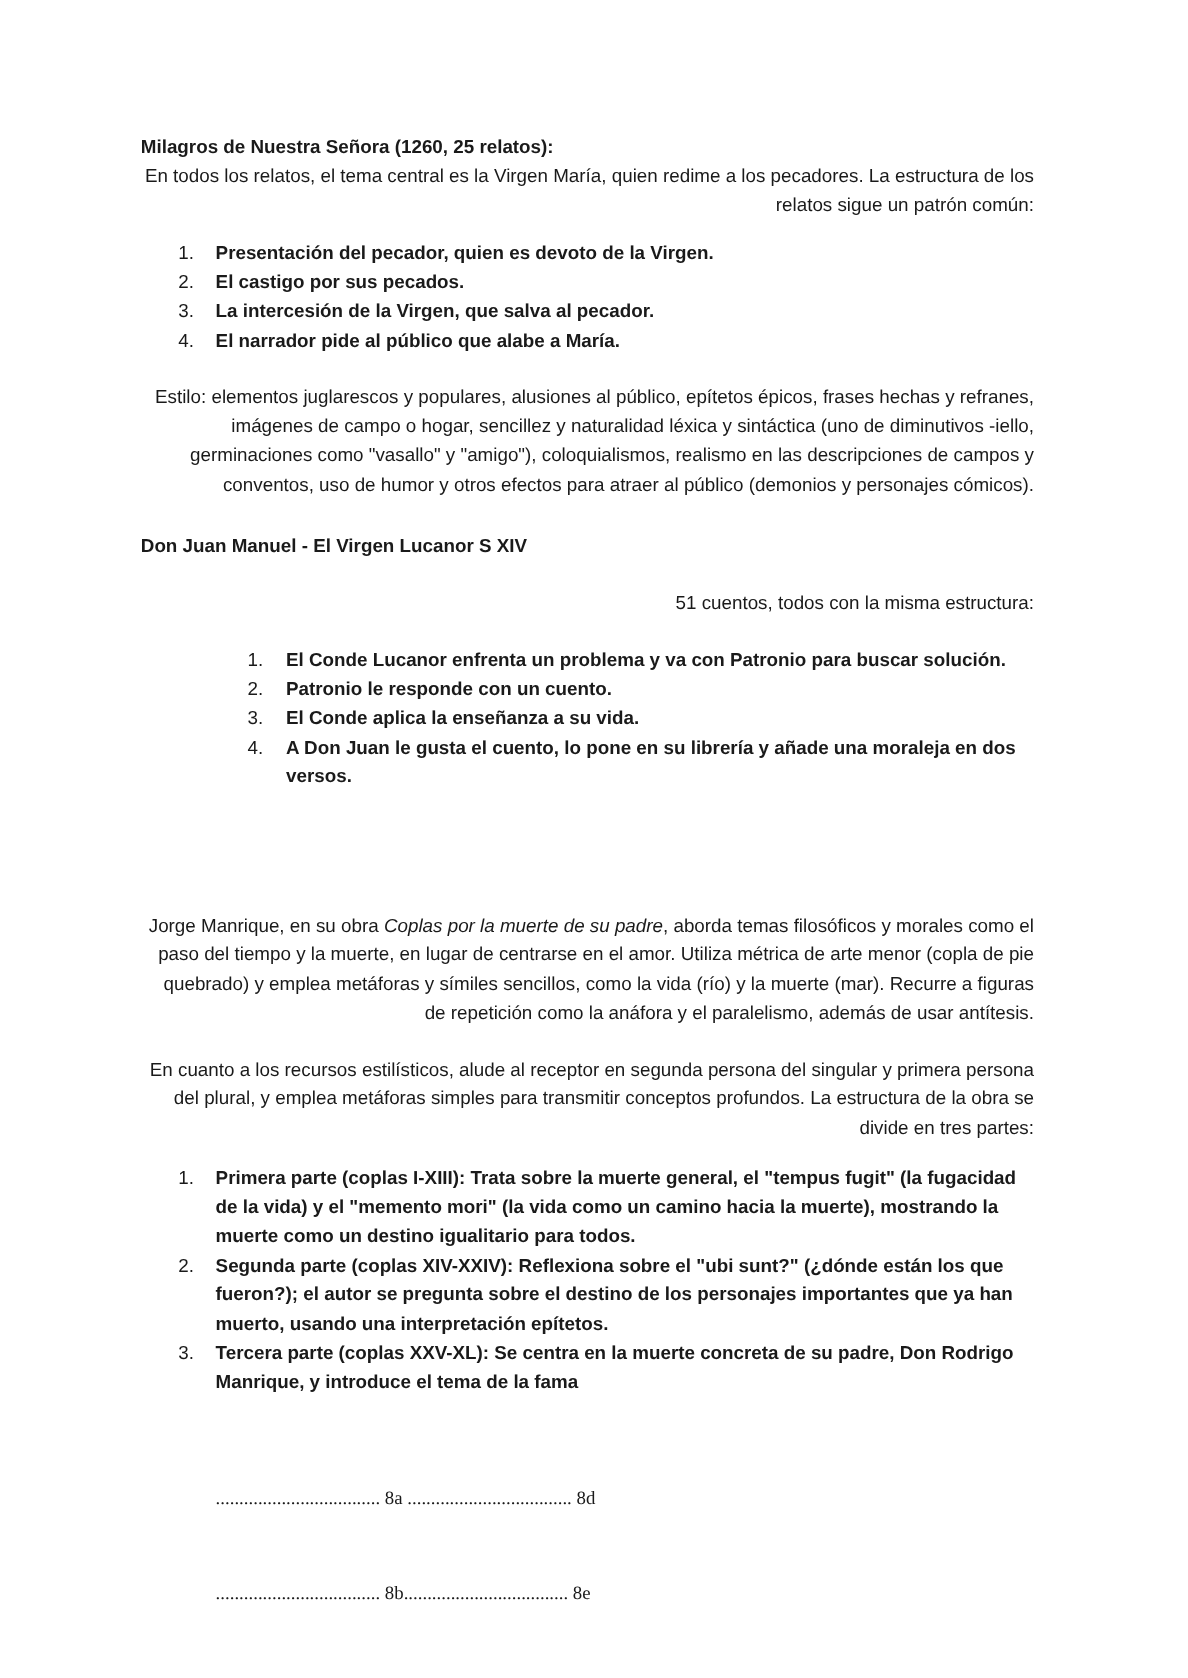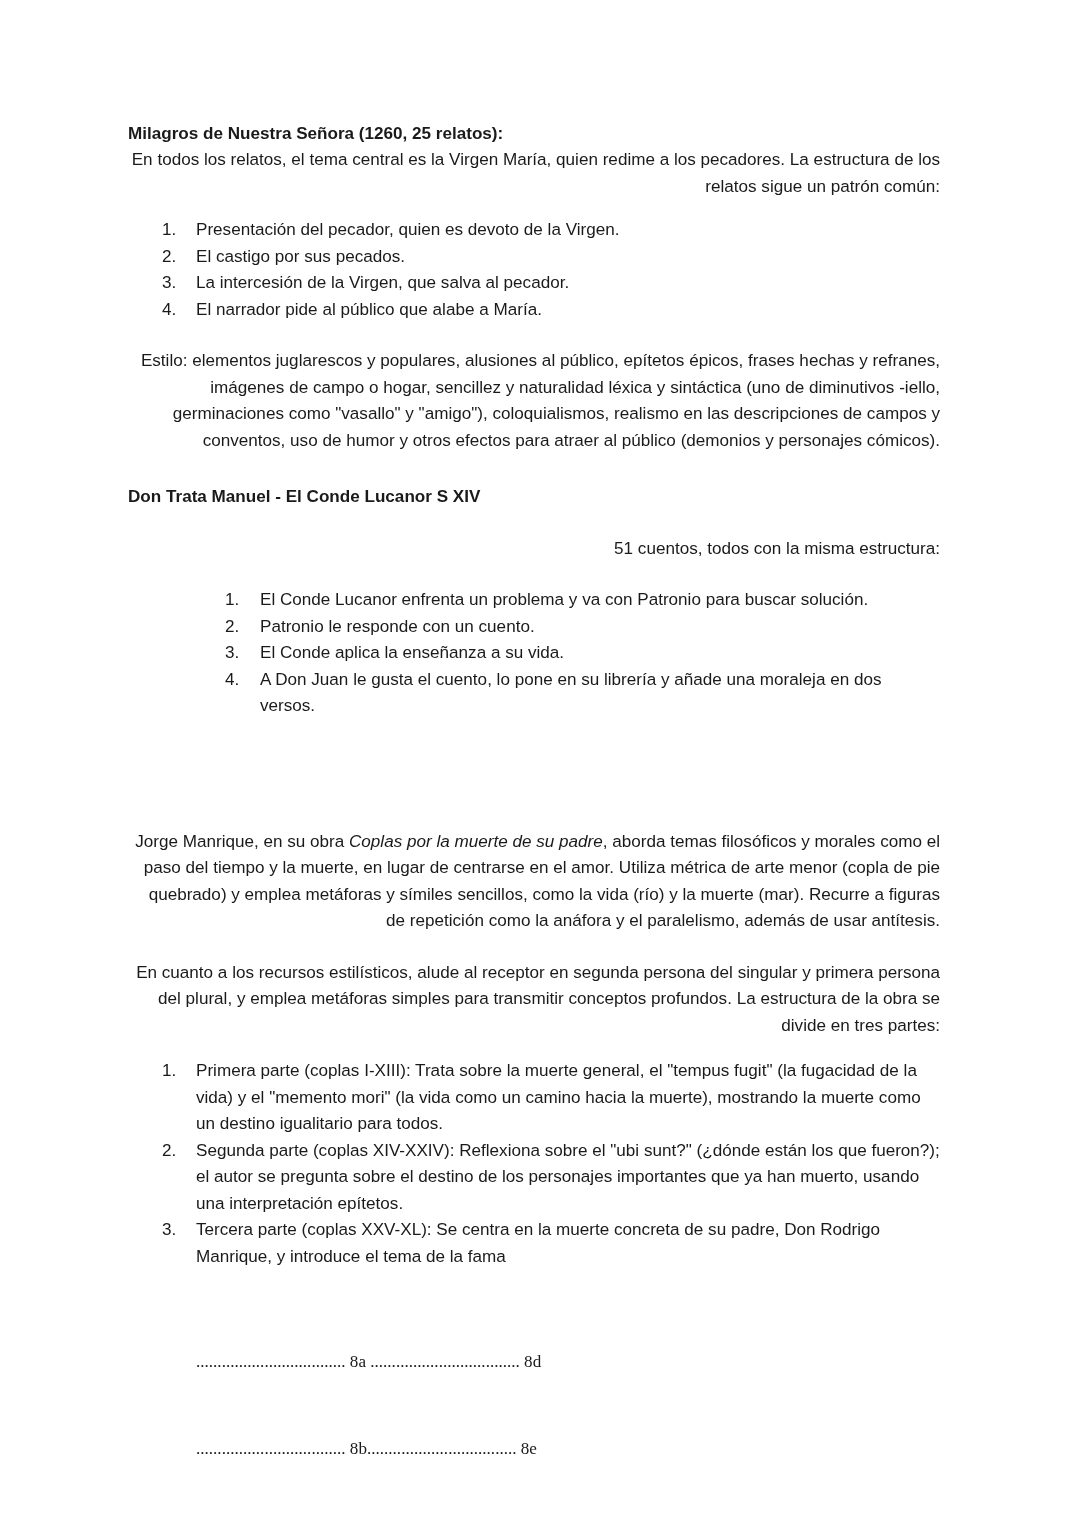--- a/index.html
+++ b/index.html
@@ -62,20 +62,21 @@
     text-align: left;
   }
   ol.numlist.deep > li {
     padding-left: 132px;
   }
   ol.numlist.deep > li > .marker {
     left: 97px;
   }
   ol.numlist > li > .itemtext {
     display: block;
+    font-weight: bold;
   }
 
   .metrics {
     margin: 0;
     padding: 0 0 0 68px;
     list-style: none;
     line-height: 1.70;
     white-space: pre;
   }
   .metrics li {
@@ -118,21 +119,21 @@
       </ol>
 
       <div class="gap-md"></div>
 
       <p class="para">Estilo: elementos juglarescos y populares, alusiones al público, epítetos épicos, frases hechas y refranes, imágenes de campo o hogar, sencillez y naturalidad léxica y sintáctica (uno de diminutivos -iello, germinaciones como "vasallo" y "amigo"), coloquialismos, realismo en las descripciones de campos y conventos, uso de humor y otros efectos para atraer al público (demonios y personajes cómicos).</p>
     </div>
 
     <div class="gap-lg"></div>
 
     <div>
-      <p class="heading">Don Trata Manuel - El Conde Lucanor S XIV</p>
+      <p class="heading">Don Juan Manuel - El Virgen Lucanor S XIV</p>
 
       <div class="gap-md"></div>
 
       <p class="para">51 cuentos, todos con la misma estructura:</p>
 
       <div class="gap-md"></div>
 
       <ol class="numlist deep">
         <li>
           <span class="marker">1.</span>

